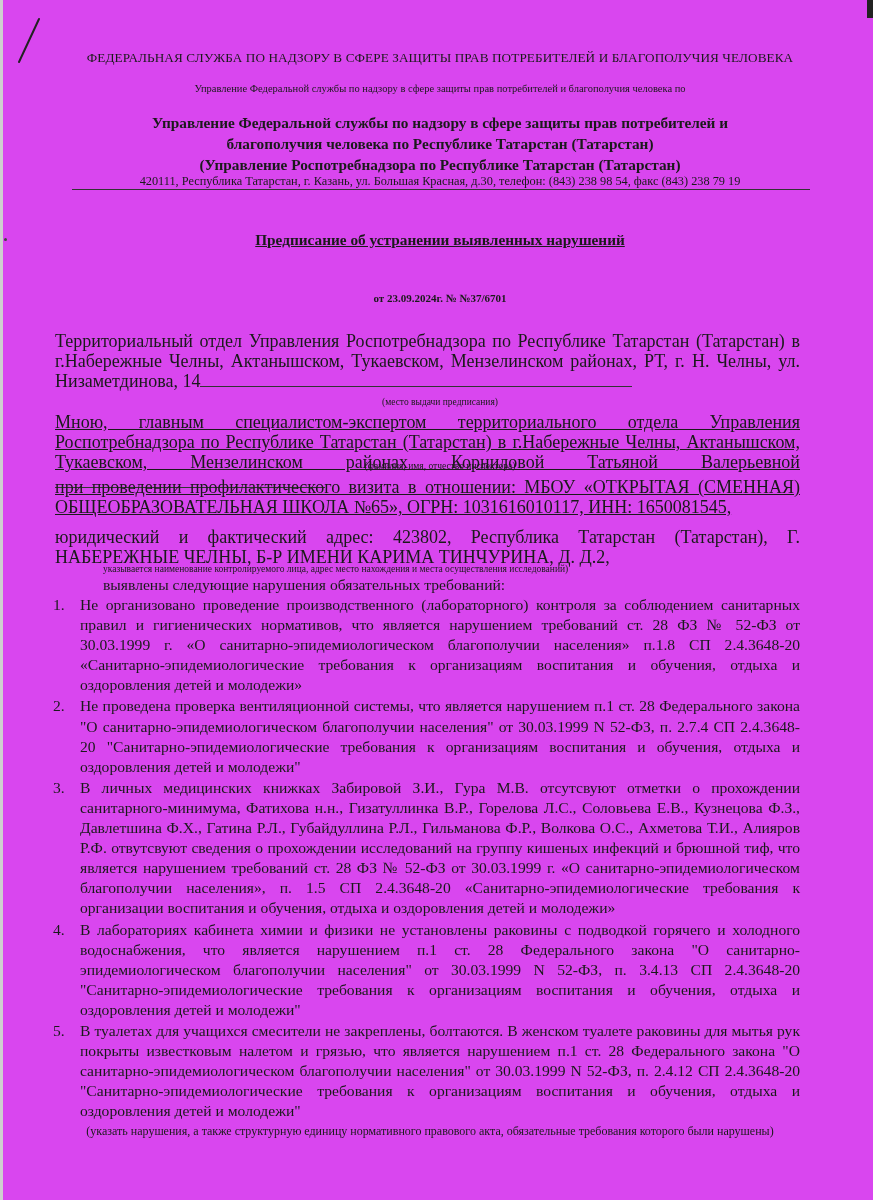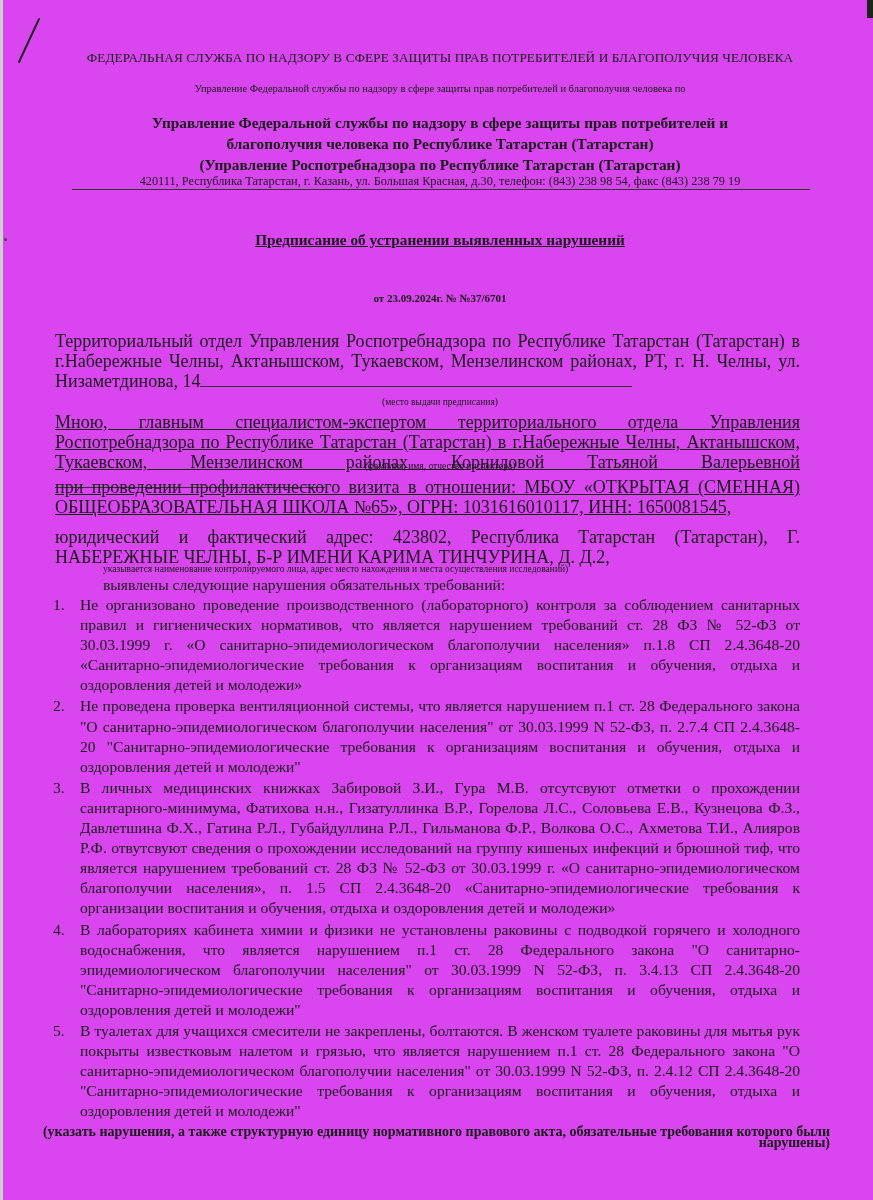--- a/index.html
+++ b/index.html
@@ -32,21 +32,21 @@
   .p-inspector { top: 412px; text-decoration: underline; }
   .cap-insp { top: 461px; }
   .p-visit { top: 477px; text-decoration: underline; }
   .p-legal { top: 527px; }
   .cap-subject { position: absolute; left: 103px; top: 564px; font-size: 9.5px; line-height: 11px; }
   .found { position: absolute; left: 103px; top: 575px; font-size: 15.6px; line-height: 20px; }
 
   .violations { position: absolute; left: 28px; width: 772px; top: 595px; margin: 0; padding: 0; list-style: none; }
   .vio { position: relative; padding-left: 52px; font-size: 15.6px; line-height: 20.1px; text-align: justify; margin-bottom: 1px; }
   .vio-num { position: absolute; left: 25px; top: 0; }
-  .cap-vio { top: 1126px; left: 30px; width: 800px; font-size: 14px; text-align: right; font-weight: bold; }
+  .cap-vio { top: 1126px; left: 30px; width: 800px; font-size: 12px; text-align: center; }
 </style>
 </head>
 <body>
 
 <div class="page">
   <div class="edge-left"></div>
   <div class="edge-right"></div>
   <svg class="pen-mark" viewBox="0 0 30 50">
     <line x1="24" y1="3" x2="4" y2="46" stroke="#222" stroke-width="2" stroke-linecap="round"></line>
   </svg>

